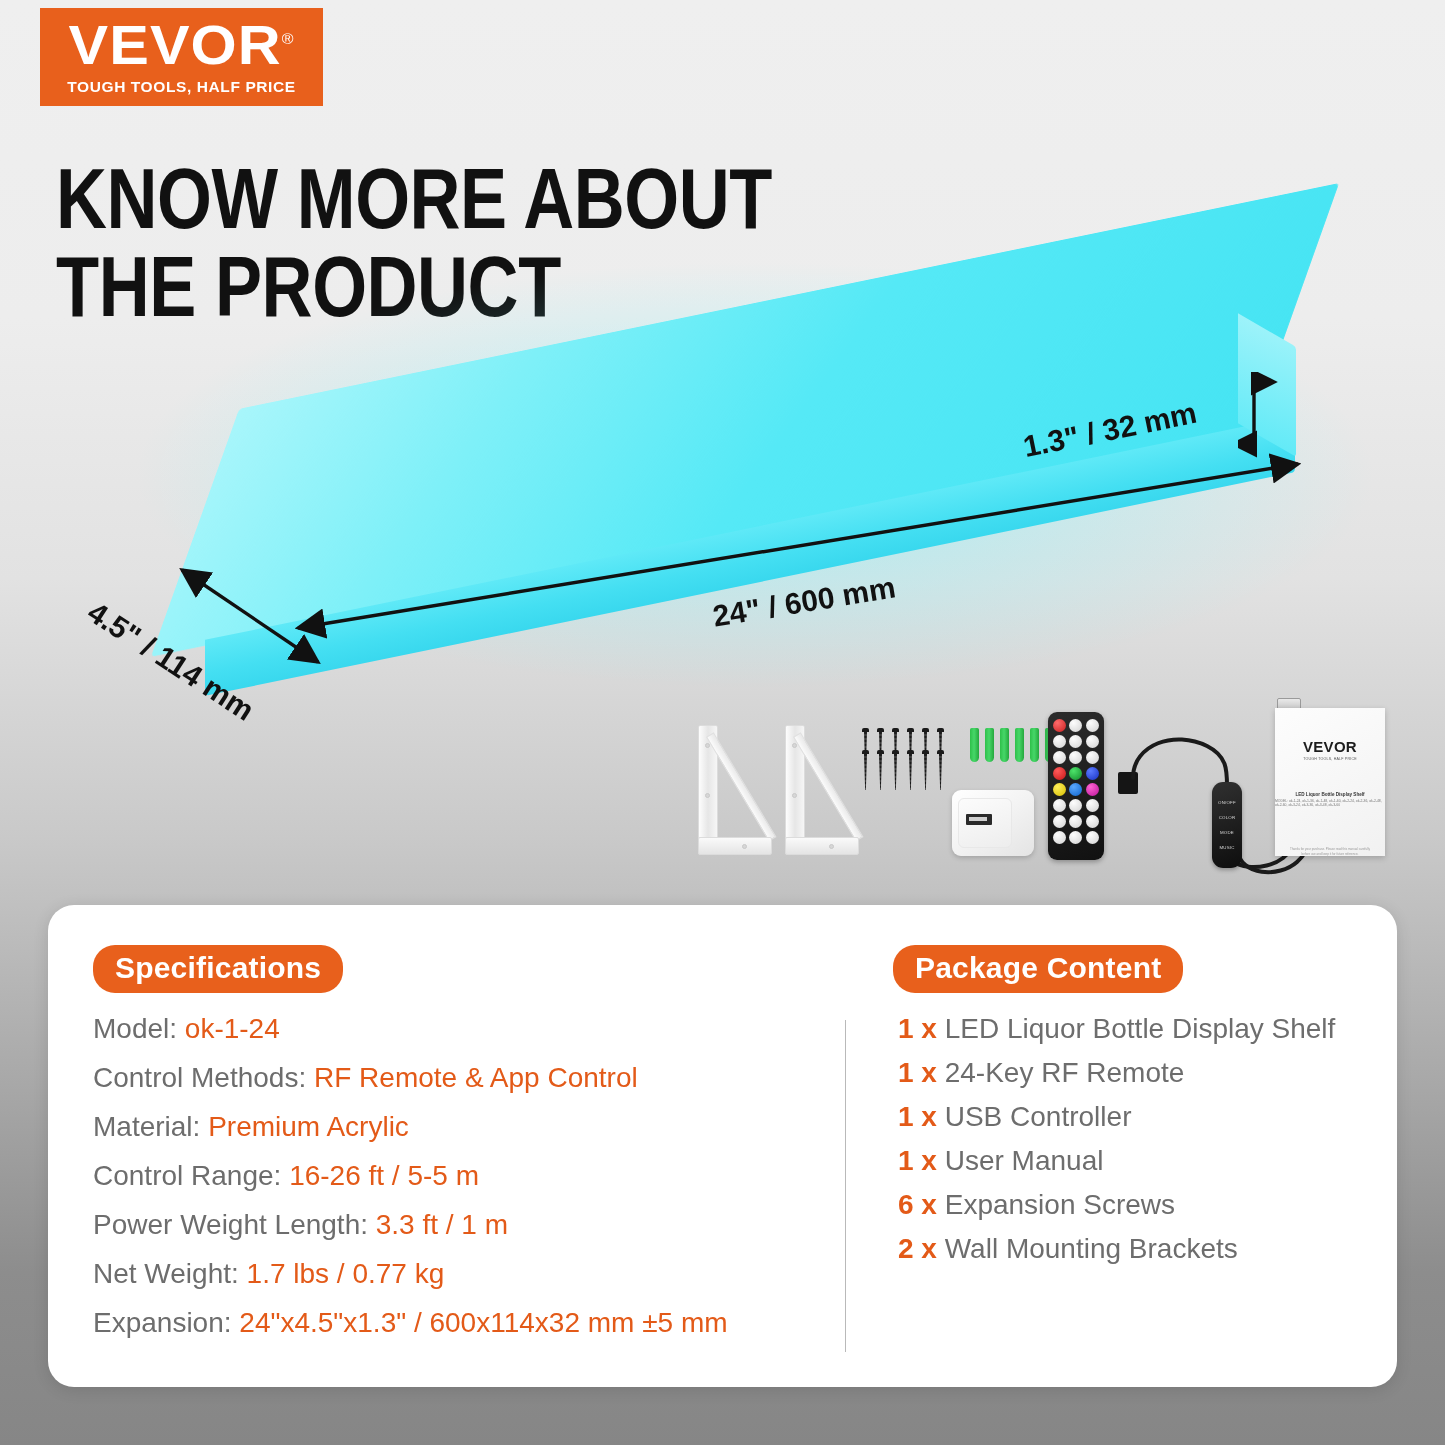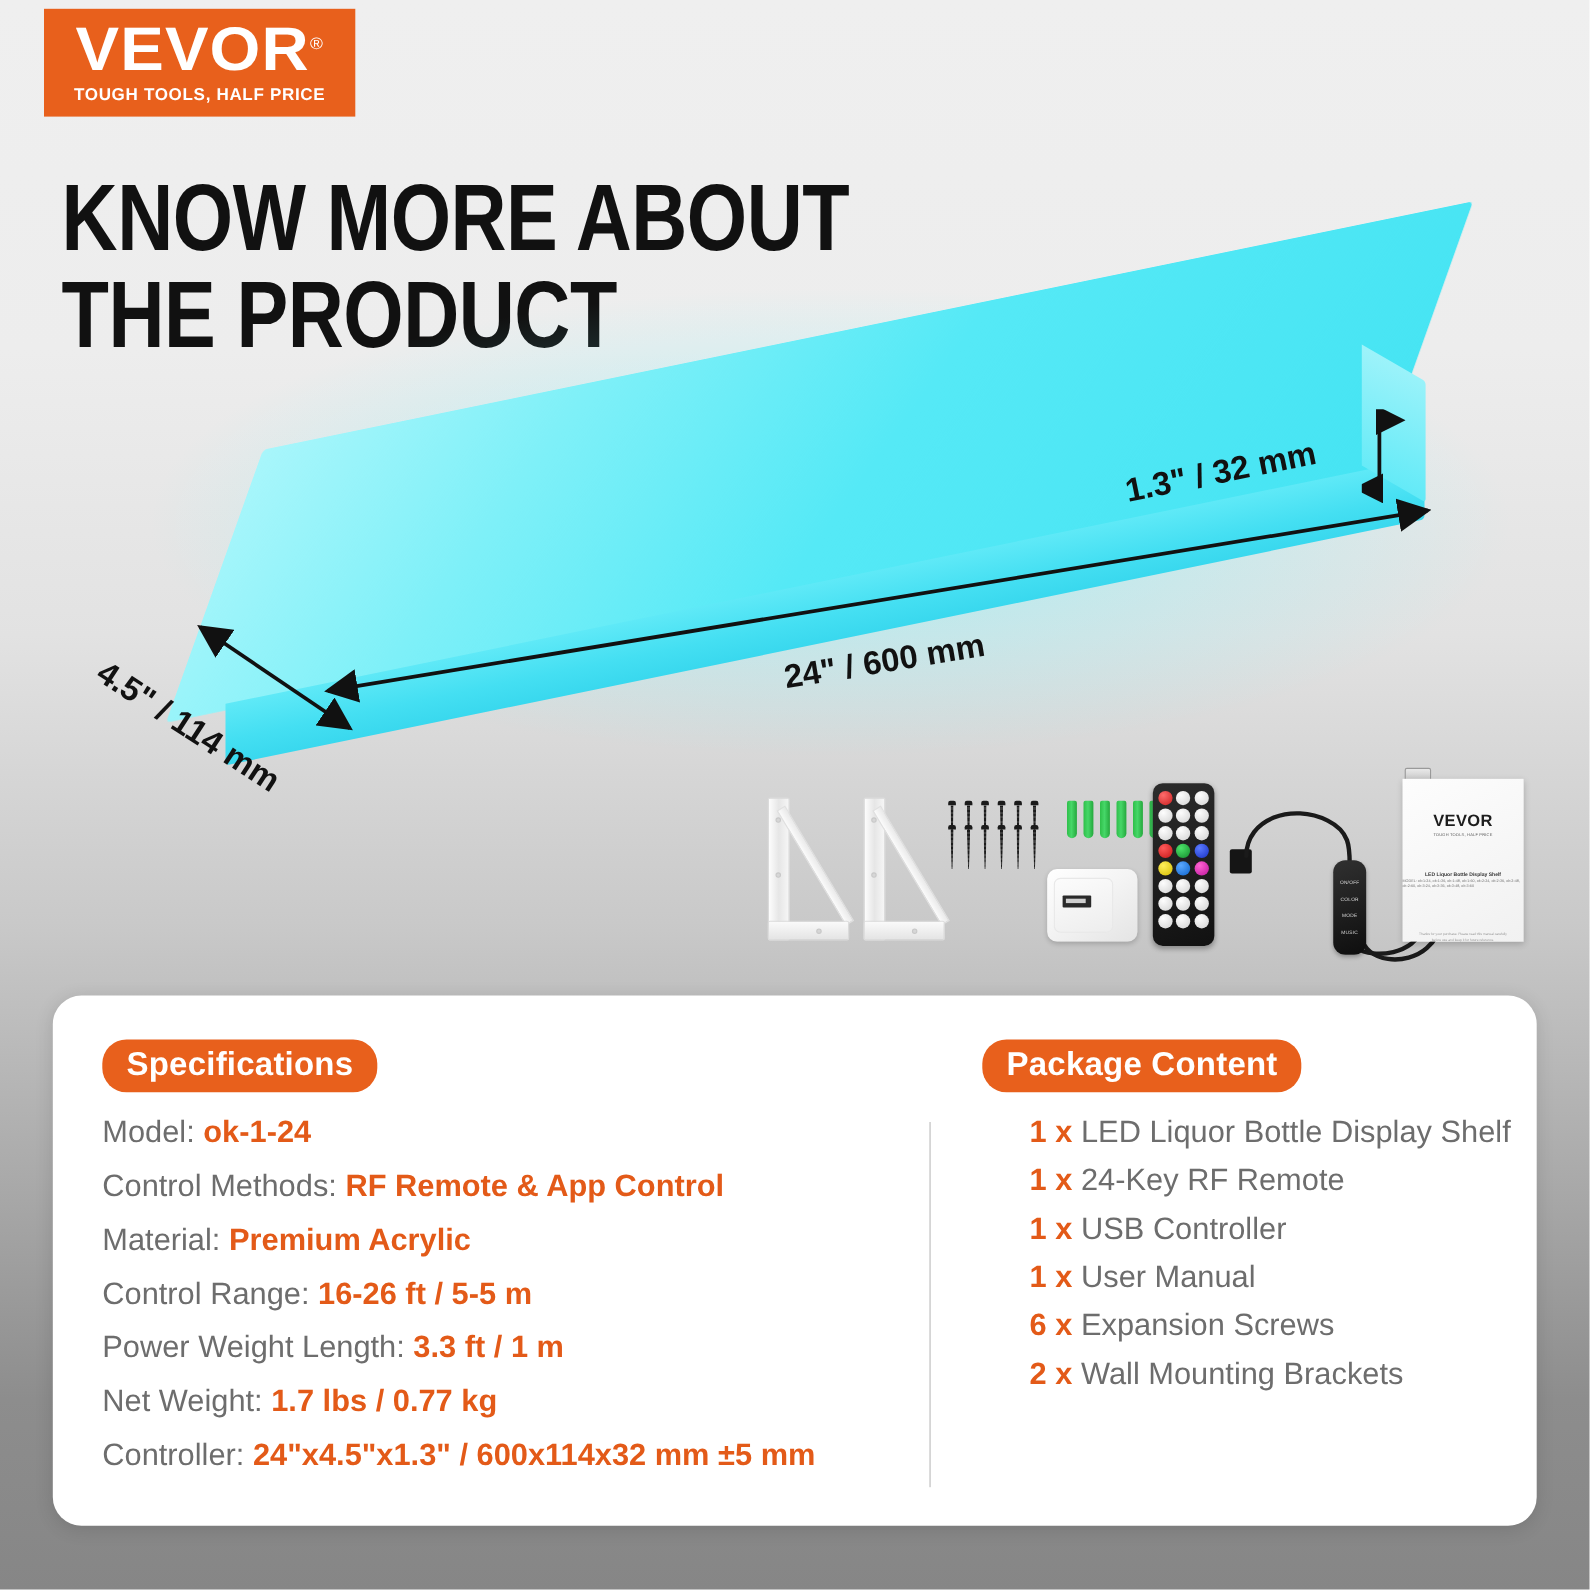--- a/index.html
+++ b/index.html
@@ -185,23 +185,23 @@
   }
   #divider {
     position:absolute; left:797px; top:115px; width:1px; height:332px;
     background:#b9b9b9;
   }
   #spec-list { position:absolute; left:45px; top:108px; width:730px; }
   .spec-row {
     font-size:28px; color:#6d6d6d; margin-bottom:17px;
     font-family:"Liberation Sans",sans-serif; white-space:nowrap;
   }
-  .spec-row .val { color:#E35A18; font-weight:bold; }
-
-  #pkg-list { position:absolute; left:888px; top:108px; width:480px; }
+  .spec-row .val { color:#E35A18; font-weight:normal; }
+
+  #pkg-list { position:absolute; left:850px; top:108px; width:480px; }
   .pkg-row {
     font-size:28px; color:#6d6d6d; margin-bottom:12px;
     font-family:"Liberation Sans",sans-serif; white-space:nowrap;
   }
   .pkg-row .qty { color:#E35A18; font-weight:bold; }
   .pkg-note { font-size:28px; color:#6d6d6d; margin-left:52px; }
 </style>
 </head>
 <body>
 
@@ -434,21 +434,21 @@
     </div>
     <div class="spec-row">
       <span>Power Weight Length:</span>
       <span class="val">3.3 ft / 1 m</span>
     </div>
     <div class="spec-row">
       <span>Net Weight:</span>
       <span class="val">1.7 lbs / 0.77 kg</span>
     </div>
     <div class="spec-row">
-      <span>Controller:</span>
+      <span>Expansion:</span>
       <span class="val">24"x4.5"x1.3" / 600x114x32 mm ±5 mm</span>
     </div>
   </div>
 
   <div class="pill" style="left:845px; top:40px;text-align:center;">Package Content</div>
 
   <div id="pkg-list">
     <div class="pkg-row">
       <span class="qty">1 x</span>
       <span>LED Liquor Bottle Display Shelf</span>

